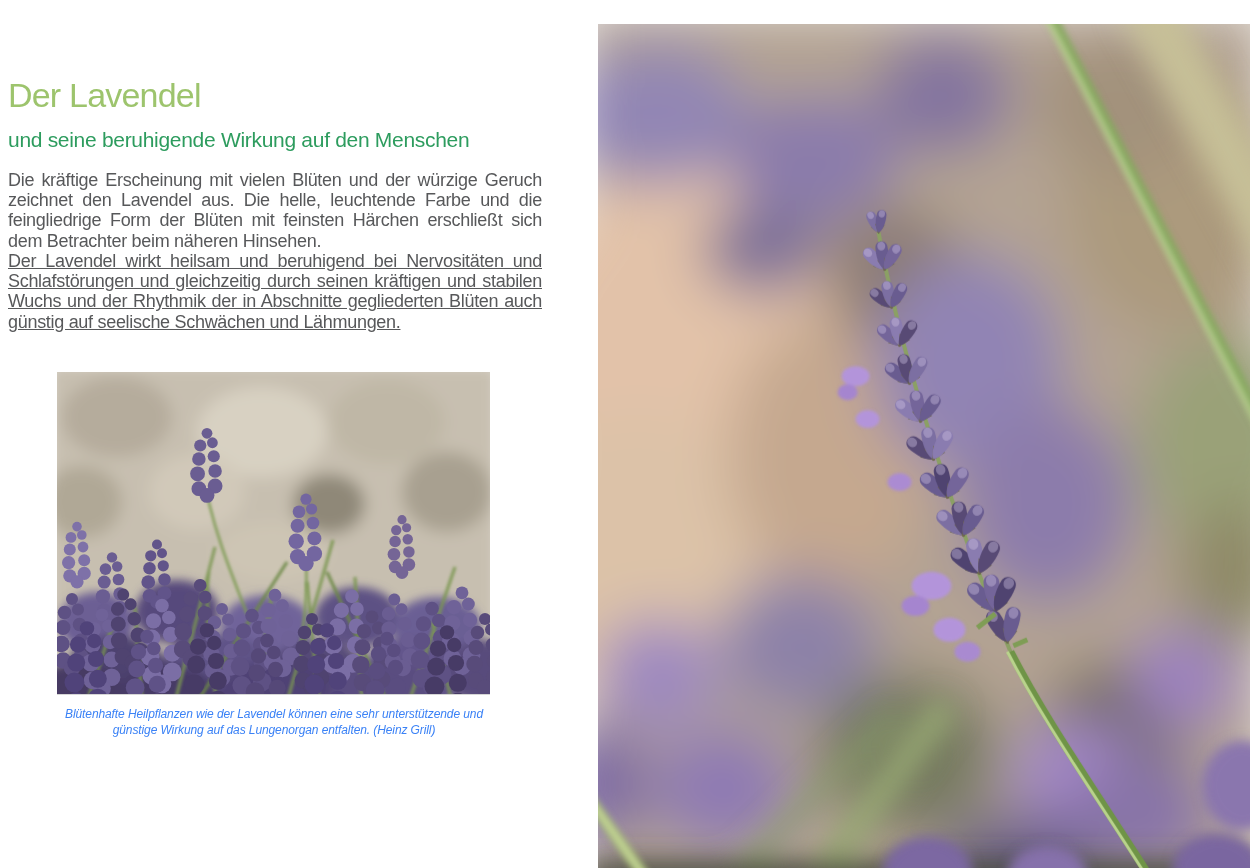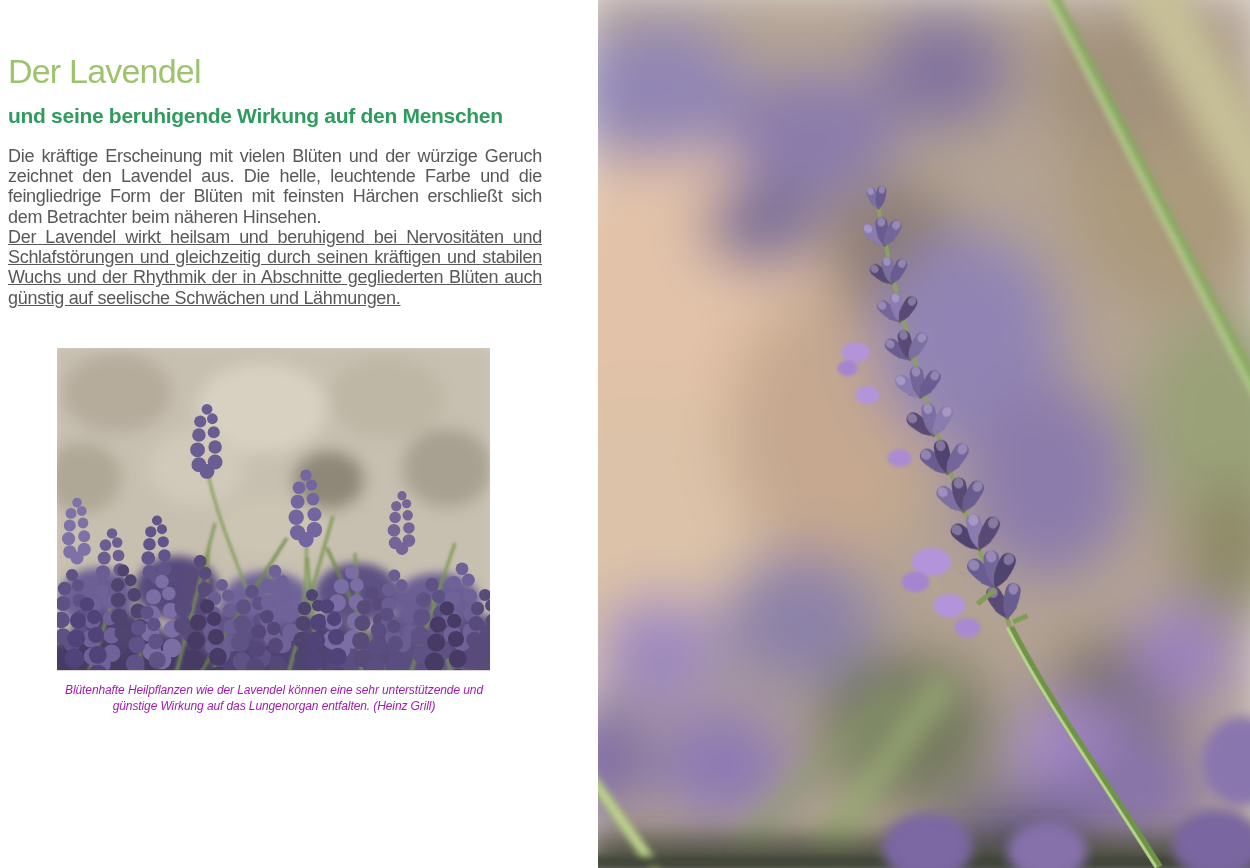--- a/index.html
+++ b/index.html
@@ -1,34 +1,34 @@
 <!DOCTYPE html>
 <html lang="de"><head>
 <meta charset="utf-8">
 <style>
   html,body{margin:0;padding:0;background:#ffffff;}
   body{width:1250px;height:868px;overflow:hidden;font-family:"Liberation Sans",sans-serif;}
-  .spread{position:relative;width:1250px;height:728px;display:flex;background:#ffffff;}
+  .spread{position:relative;width:1250px;height:728px;display:flex;background:#ffffff;margin-top:24px;}
   .page-left{position:relative;width:598px;height:868px;background:#ffffff;flex:0 0 auto;}
   .page-right{position:relative;width:652px;height:868px;flex:0 0 auto;overflow:hidden;}
   .page-right svg{display:block;}
 
   .title{position:absolute;left:8px;top:54px;margin:0;font-size:34px;font-weight:400;
          letter-spacing:-0.8px;color:#9dc46d;line-height:1;}
-  .subtitle{position:absolute;left:8px;top:104px;margin:0;font-size:21px;font-weight:700;
+  .subtitle{position:absolute;left:8px;top:104px;margin:0;font-size:21px;font-weight:400;
          letter-spacing:-0.3px;color:#2d9c5e;line-height:1.1;text-align:center;}
   .body-par{position:absolute;left:8px;width:534px;margin:0;font-size:18px;letter-spacing:-0.3px;
          line-height:20.2px;color:#57585a;text-align:justify;}
   .p1{top:146px;}
   .p2{top:227px;text-decoration:underline;}
 
   .inset{position:absolute;left:57px;top:348px;width:433px;height:322px;margin:0;}
   .photo-box{width:433px;height:322px;overflow:hidden;border-bottom:1px solid rgba(90,90,90,.25);}
   .caption{position:absolute;left:-8px;top:334px;width:450px;margin:0;text-align:center;
-         font-style:italic;font-size:12px;line-height:16px;color:#a21caf;letter-spacing:-0.1px;}
+         font-style:italic;font-size:12px;line-height:16px;color:#3b82f6;letter-spacing:-0.1px;}
 </style>
 </head>
 <body>
 
 <div class="spread">
 
   <section class="page-left">
     <h1 class="title">Der Lavendel</h1>
     <h2 class="subtitle">und seine beruhigende Wirkung auf den Menschen</h2>
     <p class="body-par p1">Die kräftige Erscheinung mit vielen Blüten und der würzige Geruch zeichnet den Lavendel aus. Die helle, leuchtende Farbe und die feingliedrige Form der Blüten mit feinsten Härchen erschließt sich dem Betrachter beim näheren Hinsehen.</p>

